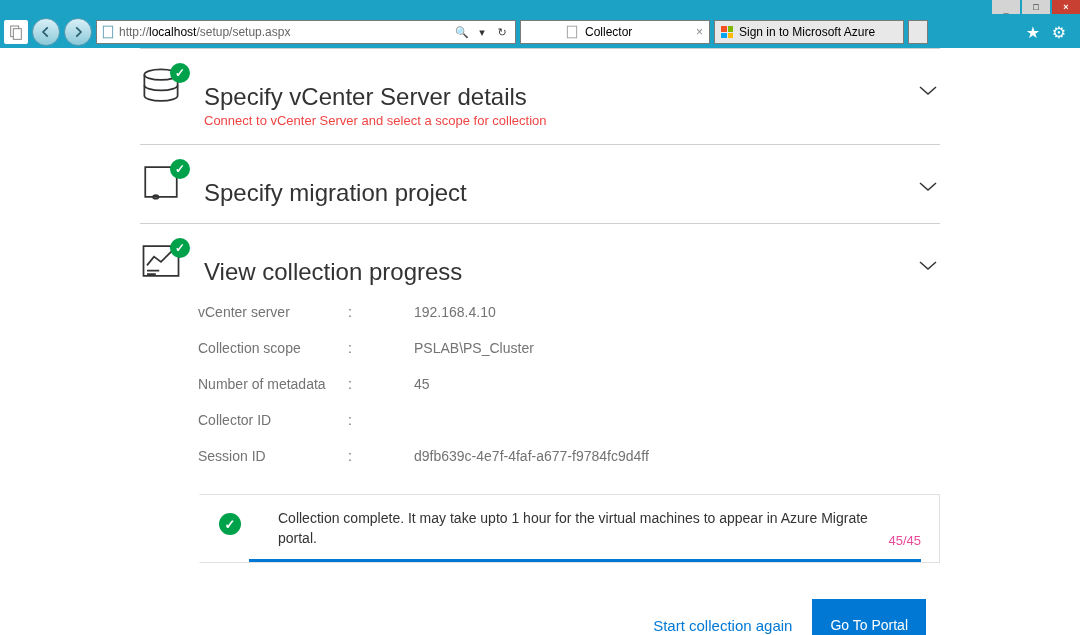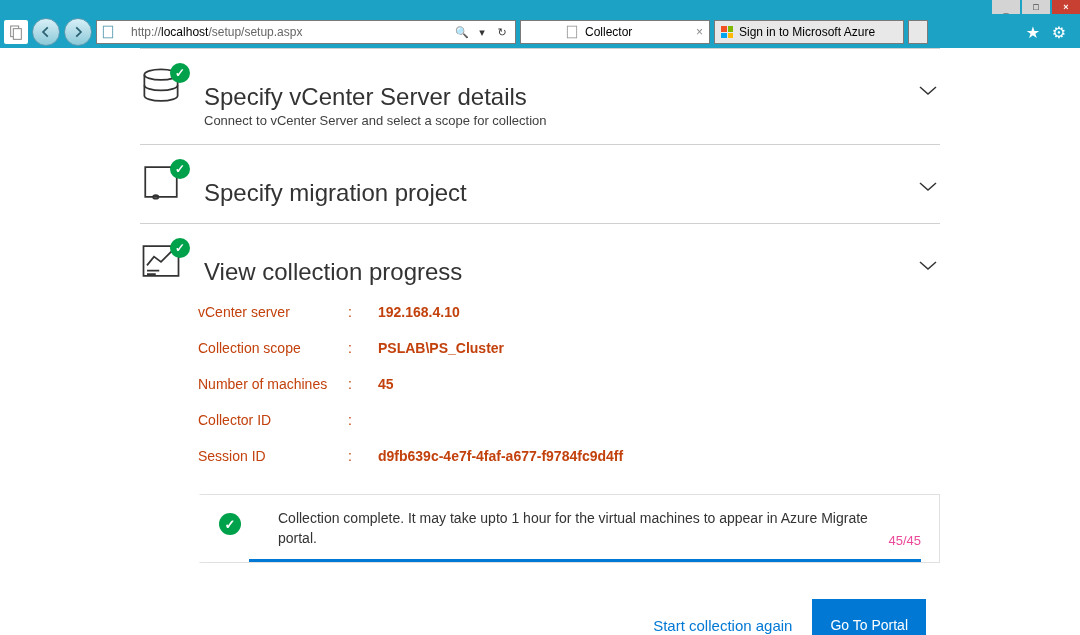--- a/index.html
+++ b/index.html
@@ -10,21 +10,21 @@
     .win-controls { display: flex; gap: 2px; }
     .win-btn { width: 28px; height: 14px; display: flex; align-items: center; justify-content: center; font-size: 9px; font-weight: bold; cursor: pointer; }
     .win-btn.min { background: #d4d4d4; }
     .win-btn.max { background: #d4d4d4; }
     .win-btn.close { background: #c84031; color: #fff; }
     
     
     .browser-bar { height: 32px; background: #1ba2c4; display: flex; align-items: center; padding: 0 4px; gap: 4px; }
     .app-icon { width: 24px; height: 24px; background: #fff; border-radius: 2px; display: flex; align-items: center; justify-content: center; }
     .nav-btn { width: 28px; height: 28px; border-radius: 50%; background: linear-gradient(to bottom, #d8f0f7, #8cc9d8); border: 1px solid #5a9bb0; display: flex; align-items: center; justify-content: center; cursor: pointer; font-size: 14px; color: #2a6070; }
-    .url-bar { flex: 0 0 420px; height: 24px; background: #fff; border: 1px solid #7a7a7a; display: flex; align-items: center; padding: 0 4px; font-size: 12px; gap: 12px; }
+    .url-bar { flex: 0 0 420px; height: 24px; background: #fff; border: 1px solid #7a7a7a; display: flex; align-items: center; padding: 0 4px; font-size: 12px; }
     .url-icon { width: 14px; height: 14px; margin-right: 4px; display: inline-block; }
     .url-text { flex: 1; color: #666; }
     .url-text .host { color: #000; }
     .url-tools { display: flex; align-items: center; gap: 2px; }
     .url-tool { width: 18px; height: 18px; display: flex; align-items: center; justify-content: center; color: #333; font-size: 11px; cursor: pointer; }
     
     .tab { height: 24px; background: #fff; border: 1px solid #7a7a7a; display: flex; align-items: center; padding: 0 6px; font-size: 12px; gap: 6px; }
     .tab1 { flex: 0 0 190px; padding-left: 44px; }
     .tab2 { flex: 0 0 190px; background: #e8e8e8; }
     .tab-icon { width: 14px; height: 14px; display: inline-block; }
@@ -38,28 +38,28 @@
     .content { background: #fff; height: calc(635px - 48px); overflow: auto; padding: 0 8px; }
     .content-inner { max-width: 800px; margin: 0 auto; }
     
     .step { display: flex; align-items: flex-start; padding: 18px 0 16px; border-bottom: 1px solid #d0d0d0; gap: 18px; cursor: pointer; }
     .step.noborder { border-bottom: none; padding-bottom: 8px; }
     .step-icon { width: 46px; height: 40px; position: relative; flex-shrink: 0; }
     .step-icon svg { width: 42px; height: 38px; }
     .check-badge { position: absolute; top: -4px; right: -4px; width: 20px; height: 20px; background: #00a14b; border-radius: 50%; display: flex; align-items: center; justify-content: center; color: #fff; font-size: 12px; font-weight: bold; }
     .step-text { flex: 1; margin-top: 16px; }
     .step-title { font-size: 24px; font-weight: 300; color: #333; }
-    .step-sub { font-size: 13px; color: #404040; margin-top: 2px; }
+    .step-sub { font-size: 13px; color: #ef4444; margin-top: 2px; }
     .chevron { width: 24px; height: 24px; display: flex; align-items: center; justify-content: center; margin-top: 12px; }
 
     .details-block { padding-left: 58px; }
-    .detail-row { display: flex; padding: 10px 0; font-size: 14px; color: #c2410c; }
+    .detail-row { display: flex; padding: 10px 0; font-size: 14px; color: #737373; }
     .detail-label { width: 150px; }
     .detail-colon { width: 30px; }
-    .detail-value { font-weight: 700; }
+    .detail-value { font-weight: 400; margin-left: 36px; }
     
     .status-box { margin: 20px 0 10px 58px; border: 1px solid #e0e0e0; border-left: 3px solid #fff; background: #fff; padding: 14px 18px; display: flex; align-items: flex-start; gap: 14px; position: relative; }
     .status-check { width: 22px; height: 22px; background: #00a14b; border-radius: 50%; display: flex; align-items: center; justify-content: center; color: #fff; font-size: 13px; font-weight: bold; flex-shrink: 0; margin-top: 4px; }
     .status-text { flex: 1; font-size: 14px; color: #333; line-height: 1.4; margin-left: 23px; }
     .status-count { font-size: 13px; color: #ec4899; align-self: flex-end; }
     .progress-bar { position: absolute; bottom: 0; left: 48px; right: 18px; height: 3px; background: #0078d4; }
     
     .actions { display: flex; justify-content: flex-end; gap: 20px; padding: 26px 14px 14px; align-items: center; }
     .link-action { color: #0078d4; font-size: 15px; cursor: pointer; }
     .btn-primary { background: #0078d4; color: #fff; padding: 18px 18px; font-size: 14px; border: none; cursor: pointer; text-align: center; }
@@ -202,21 +202,21 @@
         <div class="detail-label">vCenter server</div>
         <div class="detail-colon">:</div>
         <div class="detail-value">192.168.4.10</div>
       </div>
       <div class="detail-row">
         <div class="detail-label">Collection scope</div>
         <div class="detail-colon">:</div>
         <div class="detail-value">PSLAB\PS_Cluster</div>
       </div>
       <div class="detail-row">
-        <div class="detail-label">Number of machines</div>
+        <div class="detail-label">Number of metadata</div>
         <div class="detail-colon">:</div>
         <div class="detail-value">45</div>
       </div>
       <div class="detail-row">
         <div class="detail-label">Collector ID</div>
         <div class="detail-colon">:</div>
       </div>
       <div class="detail-row">
         <div class="detail-label">Session ID</div>
         <div class="detail-colon">:</div>

